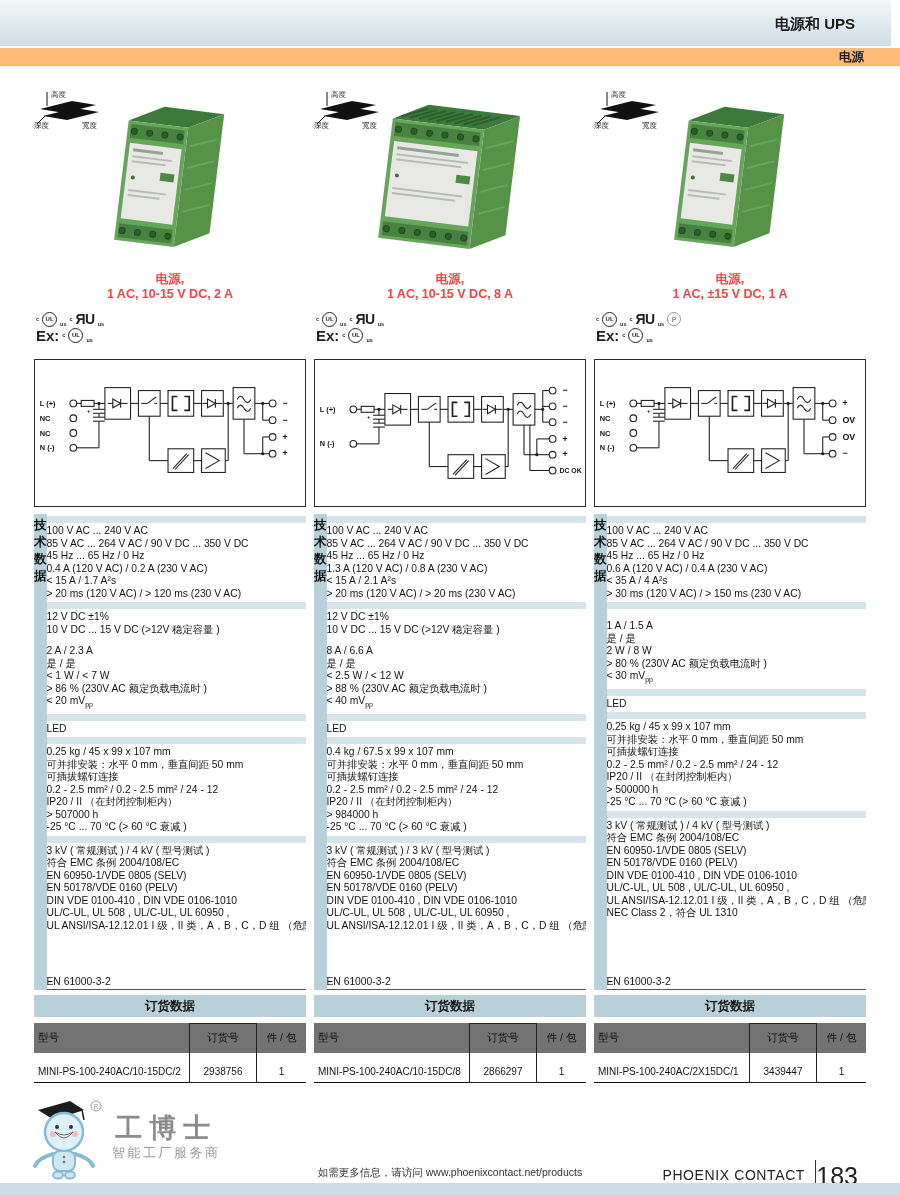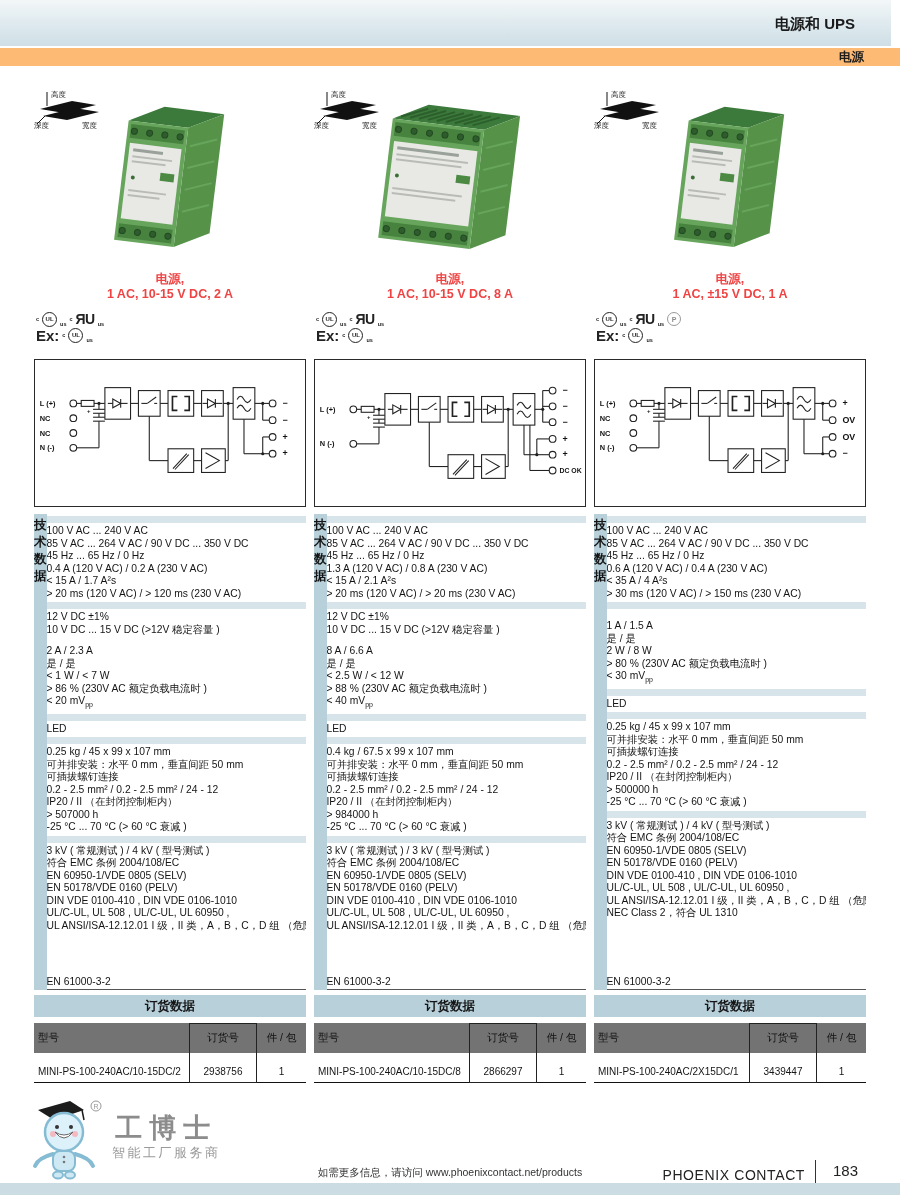--- a/index.html
+++ b/index.html
@@ -60,21 +60,21 @@
   .gb-texts{padding-top:18px;}
   .gb-name{font-family:"Liberation Serif","DejaVu Serif",serif;font-size:27px;font-weight:bold;
            color:#8c8c8c;letter-spacing:7px;line-height:28px;}
   .gb-tag{font-size:13px;color:#9a9a9a;letter-spacing:2.5px;margin-top:2px;}
   .gb-url{font-size:15.5px;color:#b4837b;margin-top:3px;letter-spacing:0.5px;}
 
   .footer-line{position:absolute;left:0;right:0;top:1160px;height:24px;}
   .f-info{position:absolute;left:50%;transform:translateX(-50%);top:6px;font-size:10.5px;color:#333;}
   .f-brand{position:absolute;right:95px;top:7px;font-size:14px;color:#222;letter-spacing:0.6px;}
   .f-bar{position:absolute;right:84px;top:0;width:1.5px;height:28px;background:#333;}
-  .f-page{position:absolute;right:42px;top:2px;font-size:15px;color:#222;}
+  .f-page{position:absolute;right:42px;top:2px;font-size:25px;color:#222;}
   .bottom-band{position:absolute;left:0;right:0;bottom:0;height:12px;background:#ccdce3;}
 </style>
 </head>
 <body>
 
 <div class="band1">
   <div class="page-title">电源和 UPS</div>
 </div>
 <div class="band2">
   <div class="page-subtitle">电源</div>

